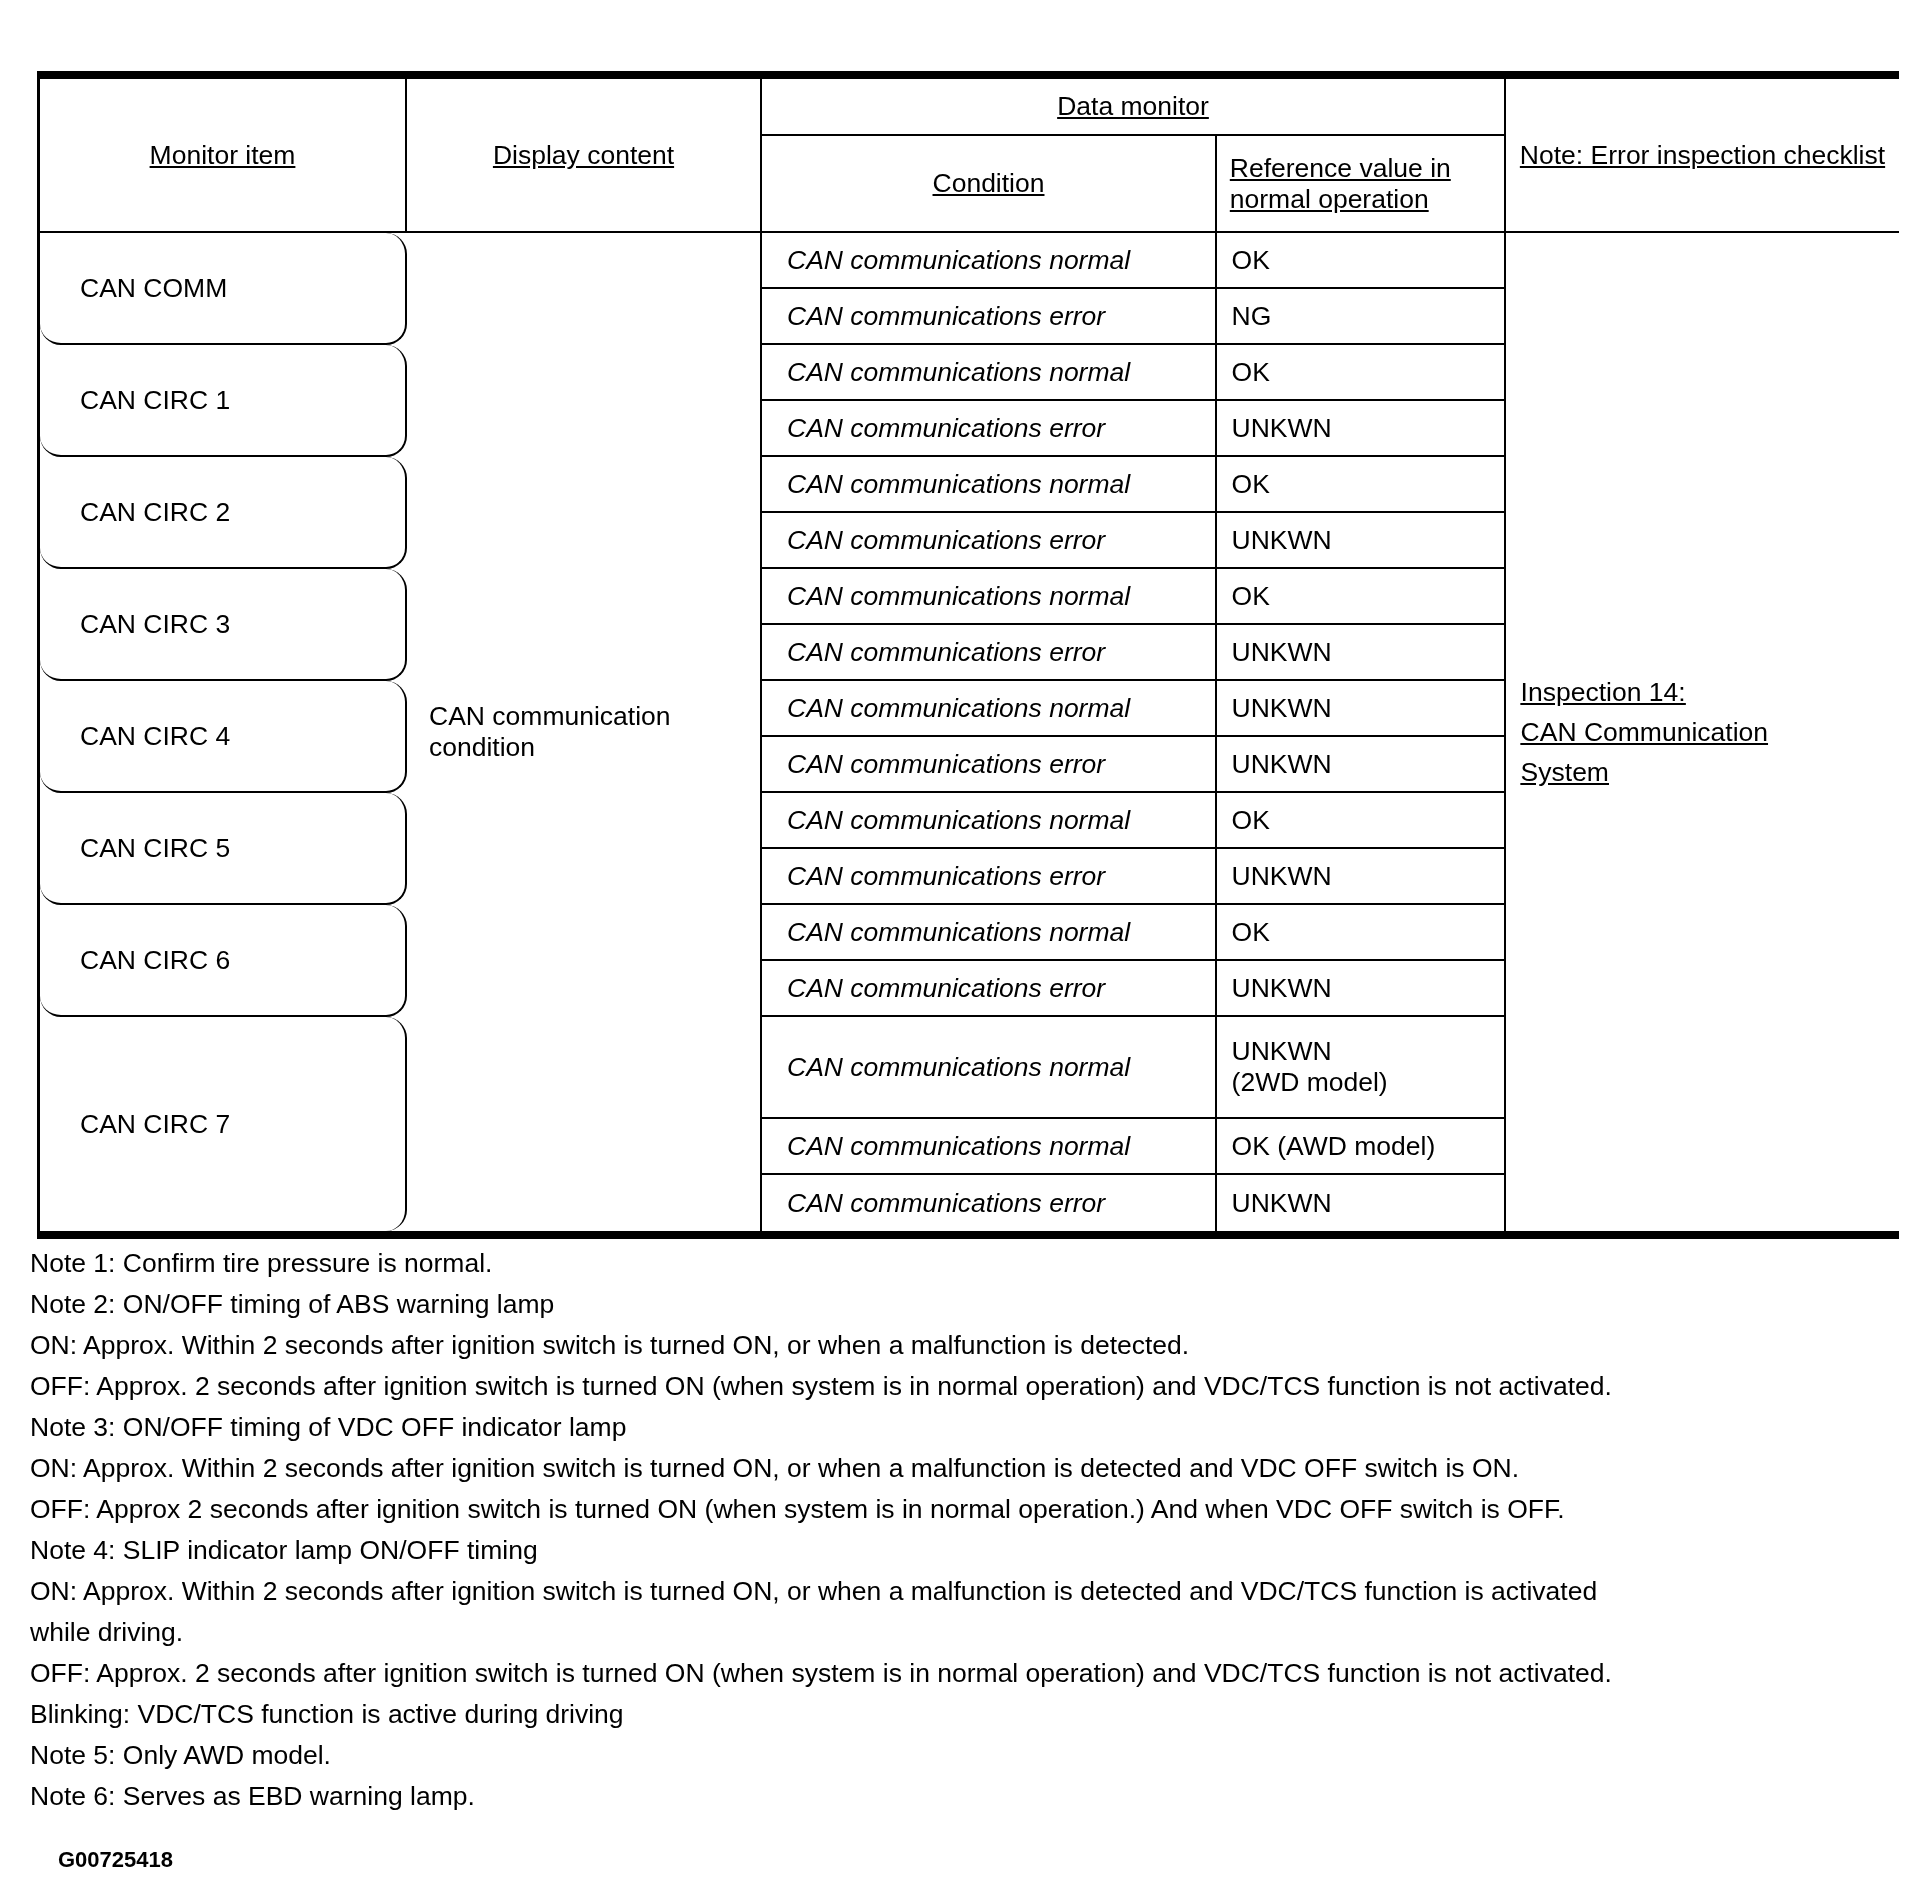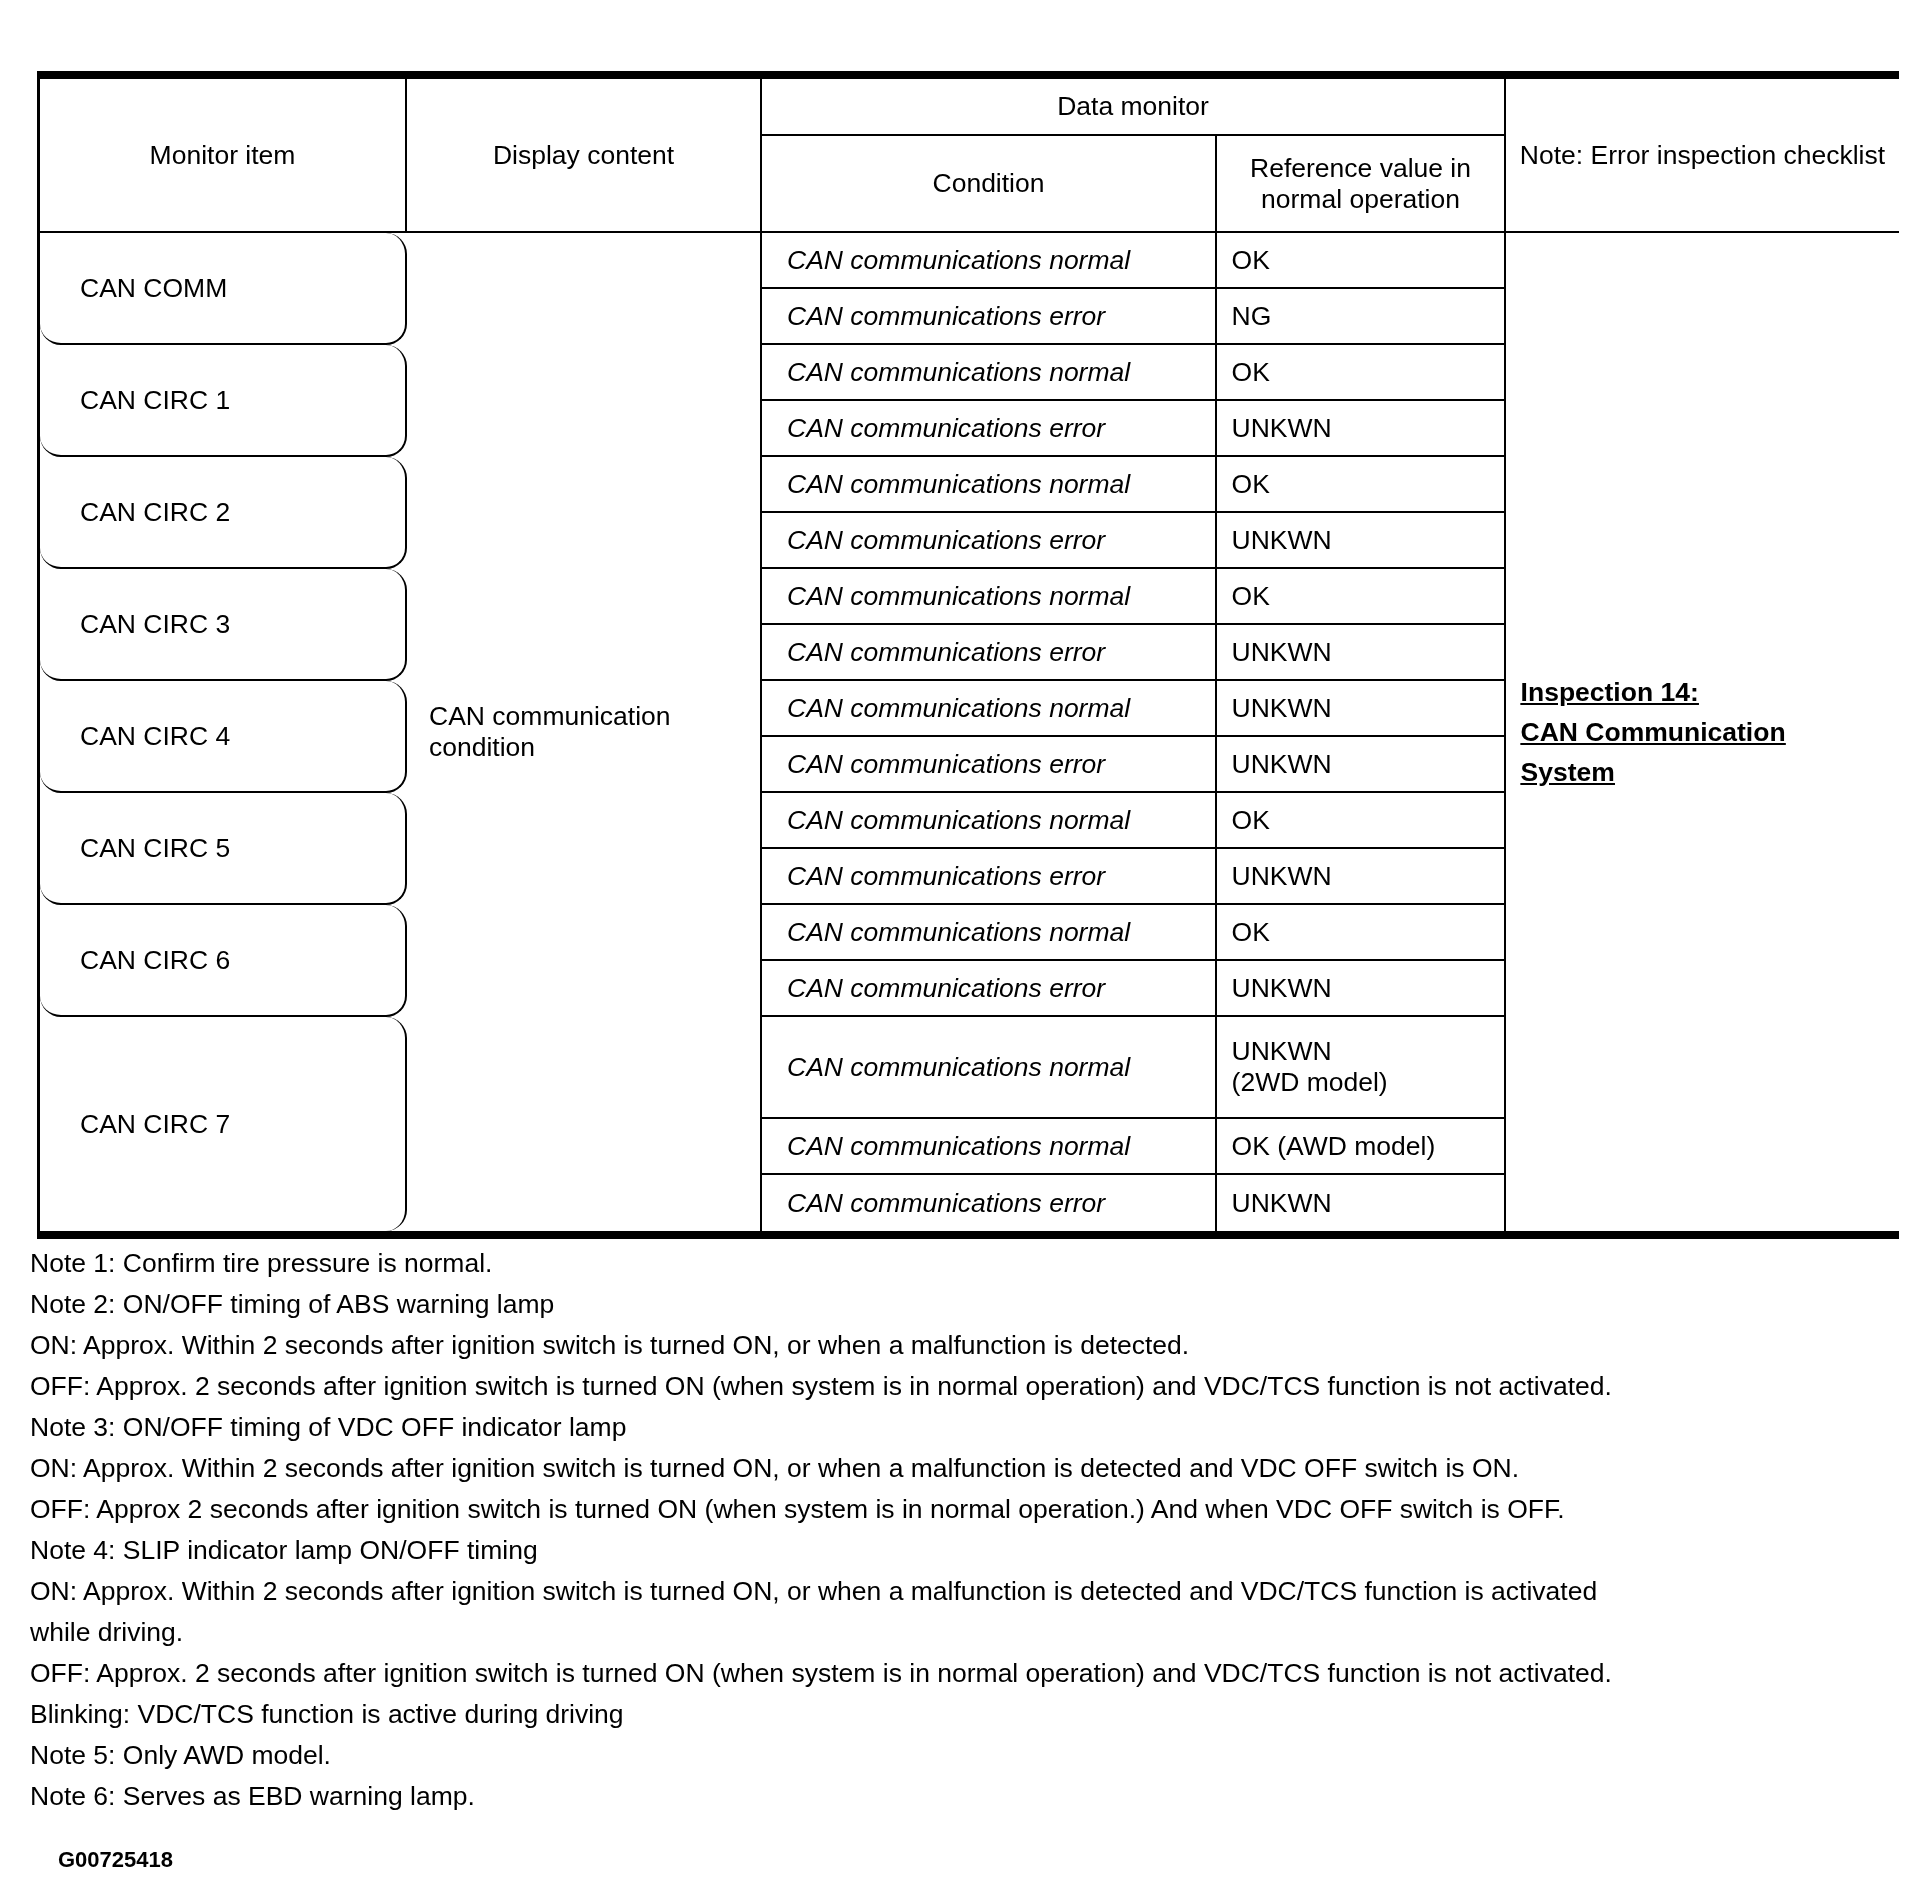--- a/index.html
+++ b/index.html
@@ -27,31 +27,30 @@
   .cell{
     border-right:2.7px solid #000;
     border-bottom:2.7px solid #000;
     display:flex;
     align-items:center;
     box-sizing:border-box;
     overflow:hidden;
   }
   .no-r{border-right:none;}
   .no-b{border-bottom:none;}
-  .h{justify-content:center;text-align:center;padding:3.7px 12.8px;}
+  .h{justify-content:center;padding:3.7px 12.8px;text-decoration:underline;}
   .mi{padding-left:40px;border-radius:21px;}
   .dc{padding-left:22px;}
   .cond{padding-left:25px;font-style:italic;}
   .val{padding-left:14.6px;}
   .col{flex-direction:column;align-items:flex-start;justify-content:center;}
   .link-line{
     text-decoration:underline;
     line-height:40px;
     white-space:nowrap;
-    font-weight:bold;
   }
   .note-cell{padding-left:14.6px;}
   
   .notes{
     position:absolute;left:30px;top:1243px;width:1893px;
     font-size:26.5px;line-height:41px;
   }
   .fig-code{
     margin-top:22px;
     font-size:22px;

